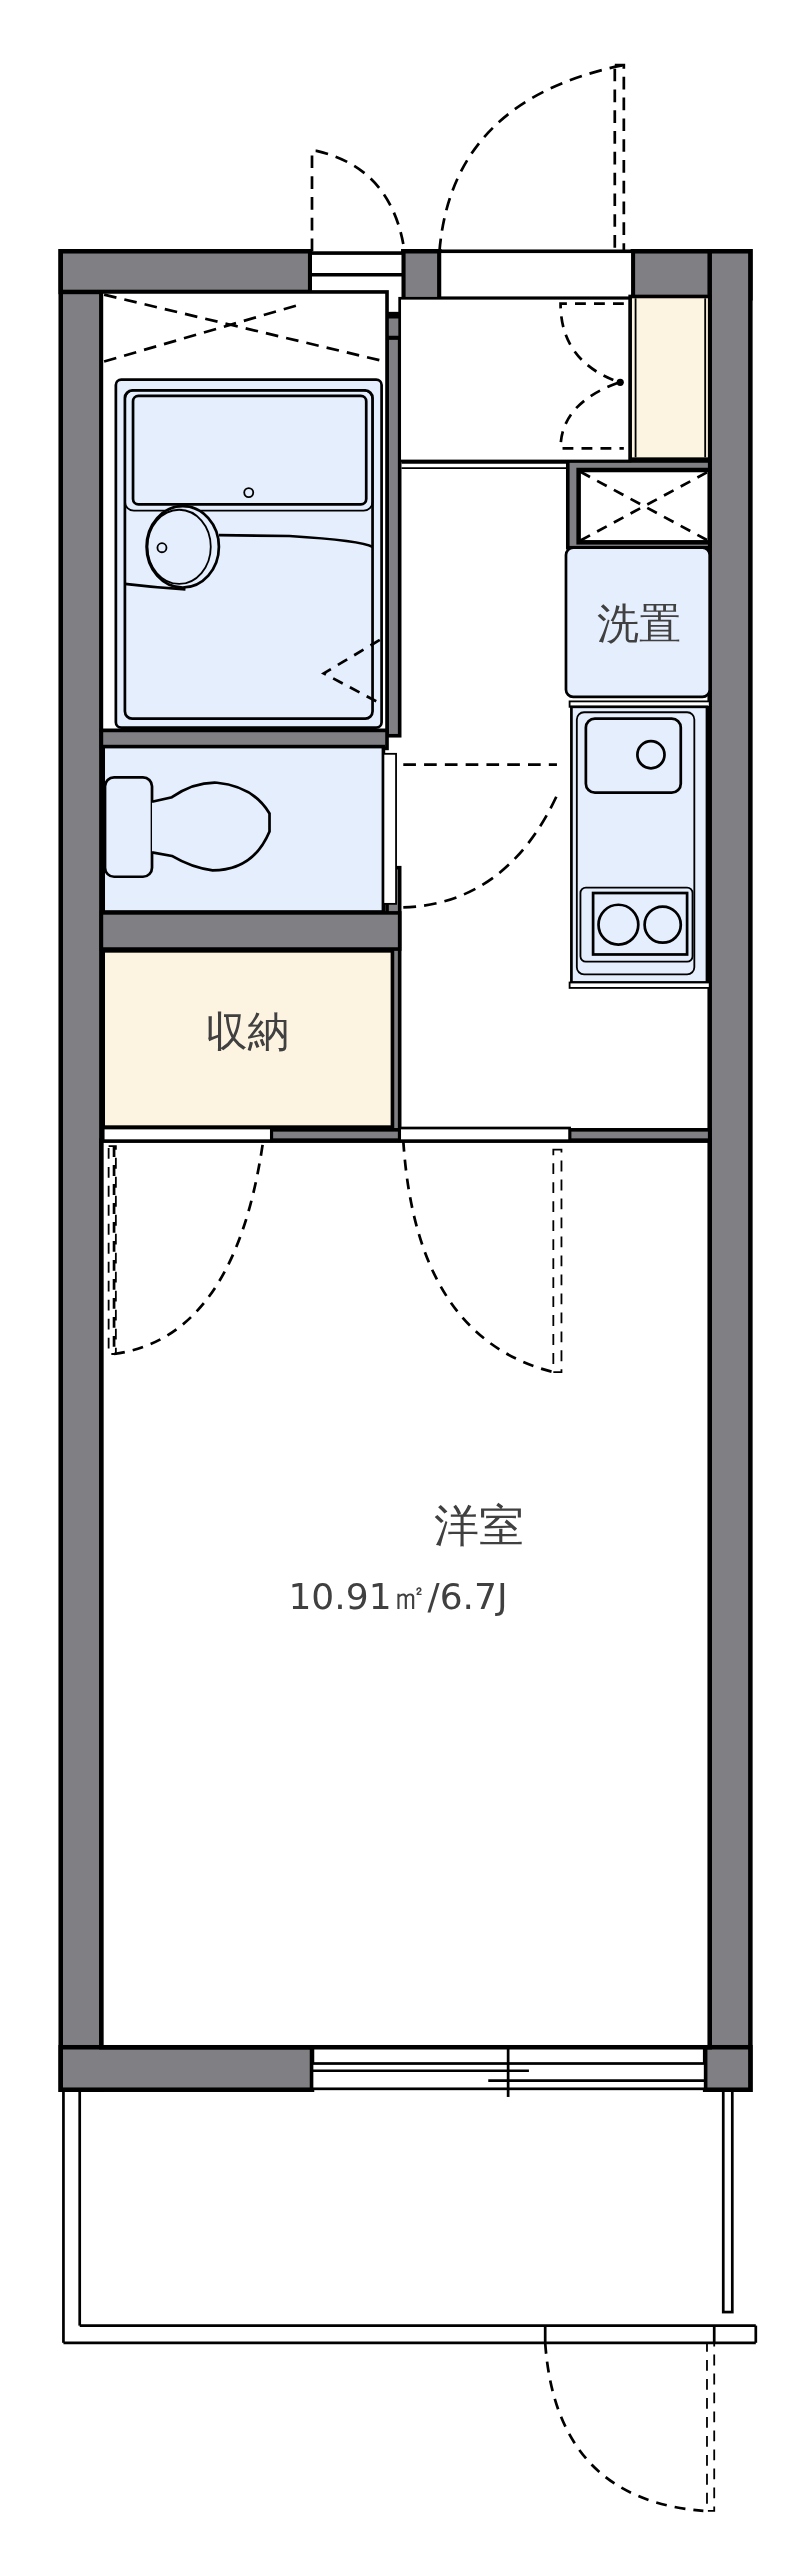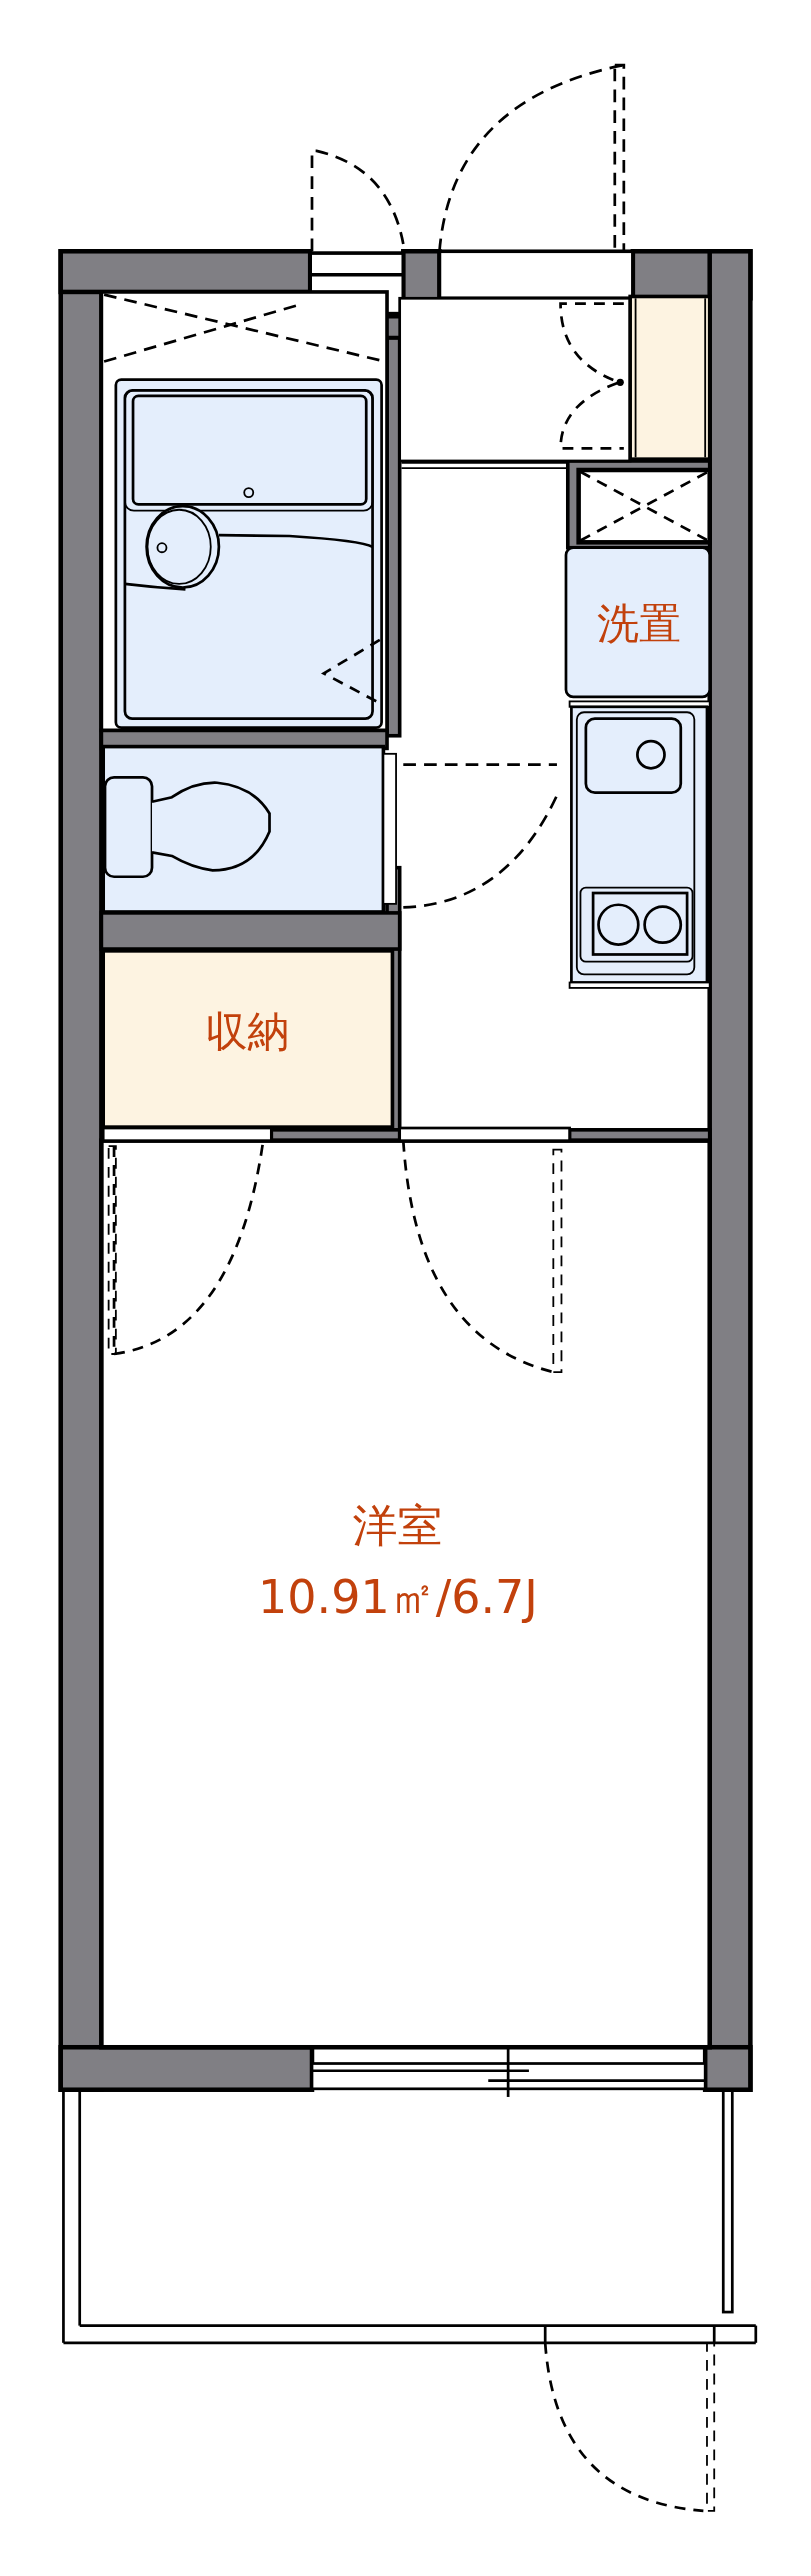--- a/index.html
+++ b/index.html
@@ -1,20 +1,20 @@
 <!DOCTYPE html>
 <html style="font-size:14.5px"><head>
 <meta charset="utf-8">
 <style>
   html, body { margin: 0; padding: 0; background: #ffffff; }
   body { width: 812px; height: 2576px; position: relative; overflow: hidden; }
   #plan { position: absolute; left: 0; top: 0; width: 812px; height: 2576px; }
-  .label { position: absolute; font-family: "DejaVu Sans", sans-serif; color: #c2410c; text-align: center; white-space: nowrap; }
-  .label-room { font-size: 45px; line-height: 51px; }
-  .label-area { font-size: 46px; line-height: 40px; }
+  .label { position: absolute; font-family: "DejaVu Sans", sans-serif; color: #404040; text-align: center; white-space: nowrap; }
+  .label-room { font-size: 45px; line-height: 51px; text-align: right; }
+  .label-area { font-size: 36px; line-height: 40px; }
   .label-small { font-size: 42px; line-height: 47px; }
 </style>
 </head>
 <body>
 
 <svg id="plan" viewBox="0 0 898 2850" xmlns="http://www.w3.org/2000/svg">
 
   <g fill="#807f84" stroke="#000" stroke-width="5">
 
     <rect x="67" y="278" width="45" height="2034"></rect>

